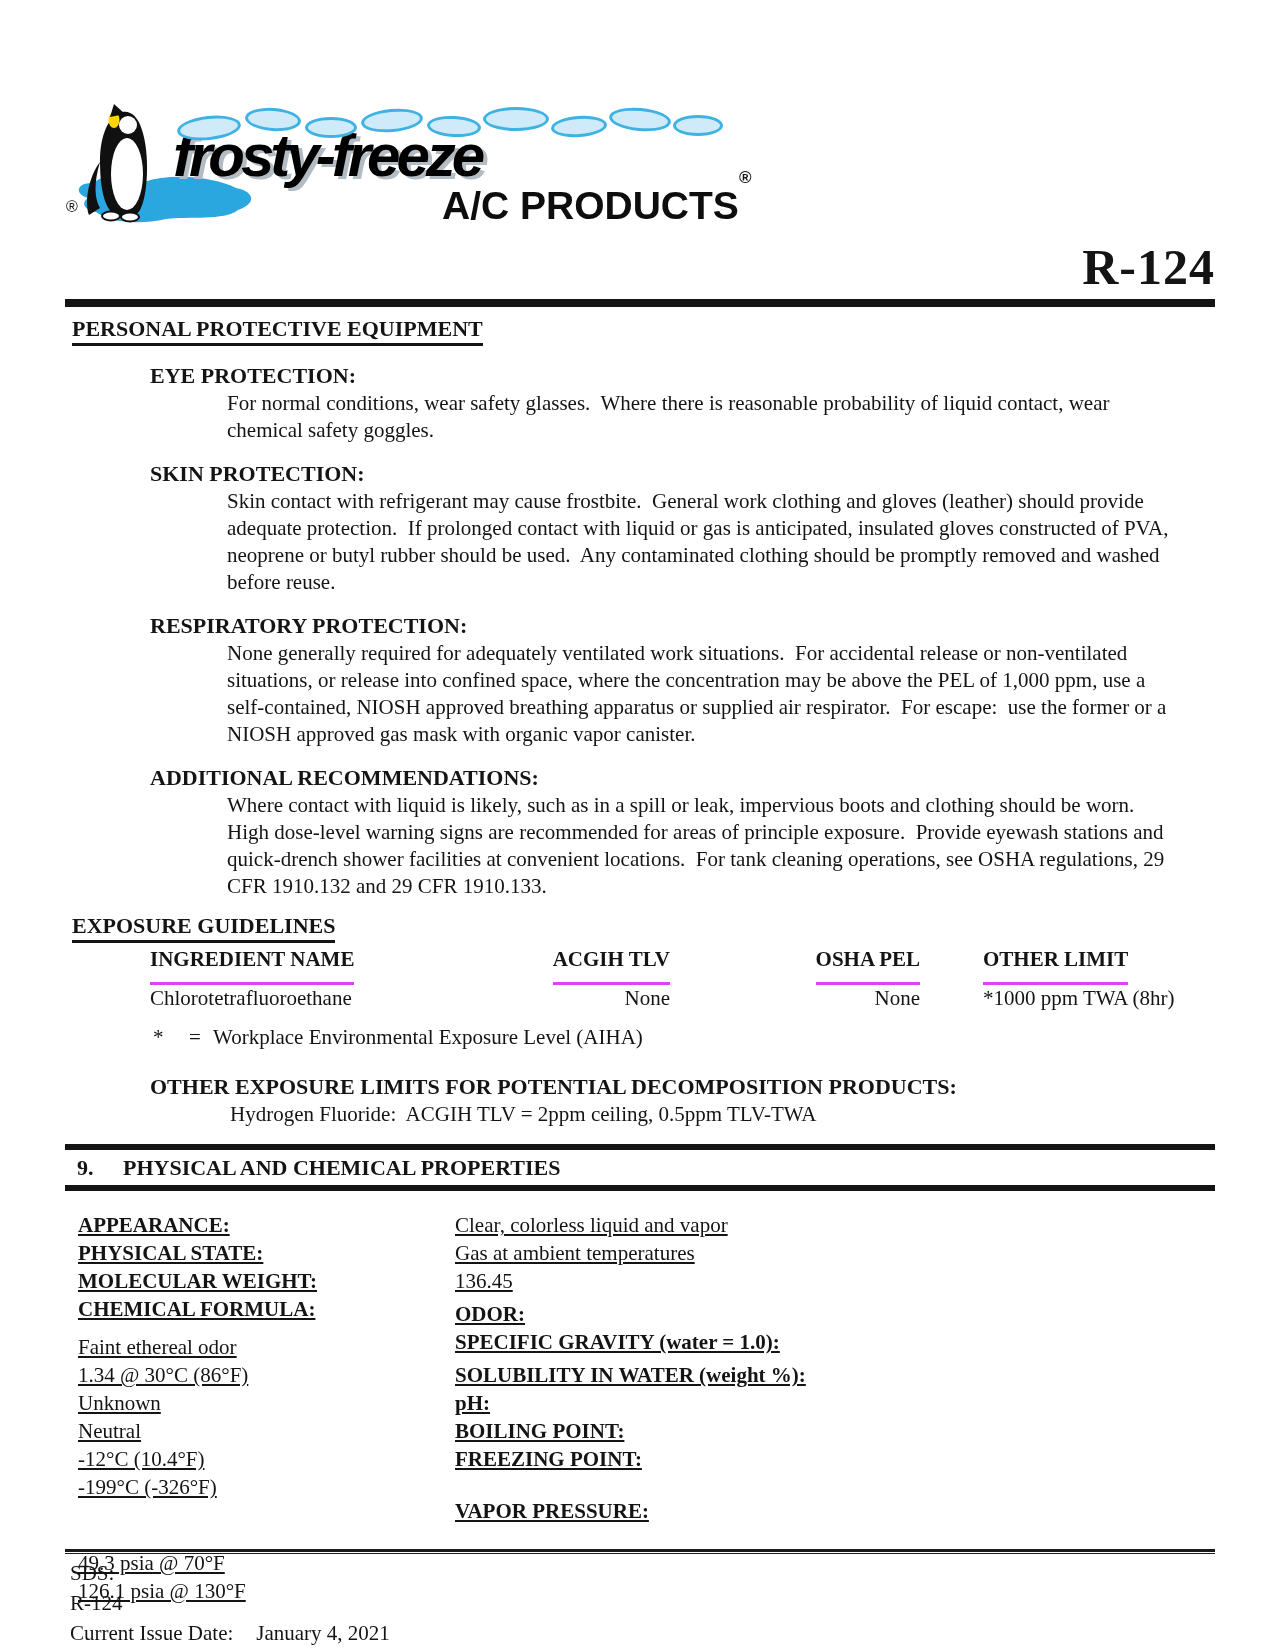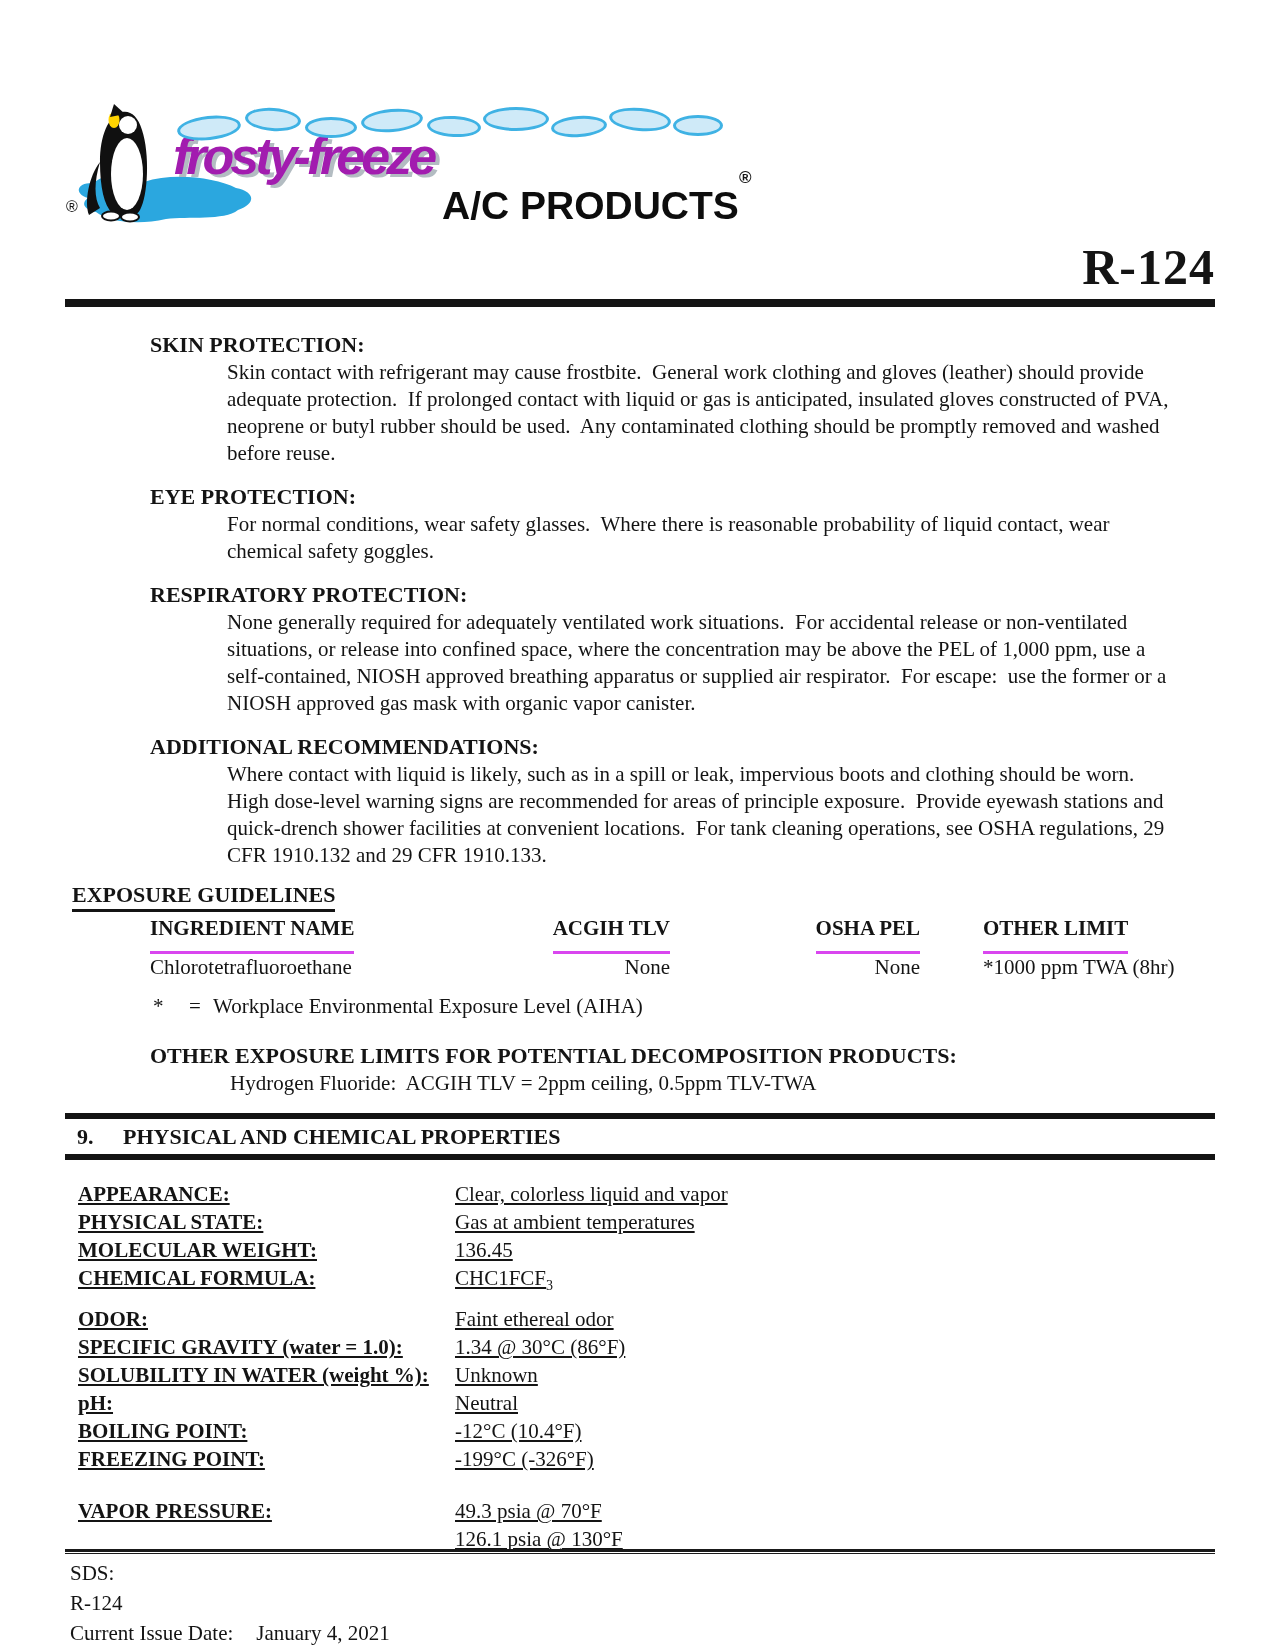--- a/index.html
+++ b/index.html
@@ -9,22 +9,22 @@
     font-family:"Liberation Serif","DejaVu Serif",serif;
     overflow:hidden;
   }
   
   .logo { position:absolute; top:100px; left:70px; width:680px; height:140px; }
   .penguin-svg { position:absolute; left:0; top:2px; width:195px; height:135px; }
   .brand-line { position:absolute; left:103px; top:18px; }
   .brand-text {
     font-family:"Liberation Sans","DejaVu Sans",sans-serif;
     font-weight:bold; font-style:italic;
-    font-size:52px; line-height:76px; letter-spacing:-4px;
-    color:#a21caf; text-shadow:4px 3px 0 #b3bcc2;
+    font-size:60px; line-height:76px; letter-spacing:-4px;
+    color:#000000; text-shadow:4px 3px 0 #b3bcc2;
     white-space:nowrap;
   }
   .ice-caps { position:absolute; left:0; top:-4px; width:560px; height:30px; }
   .ice-caps span { position:absolute; background:#cfeaf8; border:3px solid #3fb2e4; border-radius:50%; }
   .ice1 { left:4px;   top:2px;  width:58px; height:18px; transform:rotate(-6deg); }
   .ice2 { left:72px;  top:-6px; width:50px; height:17px; transform:rotate(4deg); }
   .ice3 { left:132px; top:3px;  width:46px; height:15px; }
   .ice4 { left:188px; top:-5px; width:56px; height:17px; transform:rotate(-5deg); }
   .ice5 { left:254px; top:2px;  width:48px; height:15px; transform:rotate(3deg); }
   .ice6 { left:310px; top:-7px; width:60px; height:18px; }
@@ -125,29 +125,30 @@
       <span class="brand-reg">®</span>
     </div>
     <div class="sub-brand">A/C PRODUCTS</div>
   </div>
 
   <div class="product-code">R-124</div>
   <div class="rule-heavy"></div>
 
   <div class="content">
 
+    <span class="doc-title">PERSONAL PROTECTIVE EQUIPMENT</span>
+
+    <div>
+      <div class="sub-head">EYE PROTECTION:</div>
+      <div class="para">For normal conditions, wear safety glasses.  Where there is reasonable probability of liquid contact, wear chemical safety goggles.</div>
+    </div>
 
     <div>
       <div class="sub-head">SKIN PROTECTION:</div>
       <div class="para">Skin contact with refrigerant may cause frostbite.  General work clothing and gloves (leather) should provide adequate protection.  If prolonged contact with liquid or gas is anticipated, insulated gloves constructed of PVA, neoprene or butyl rubber should be used.  Any contaminated clothing should be promptly removed and washed before reuse.</div>
-    </div>
-
-    <div>
-      <div class="sub-head">EYE PROTECTION:</div>
-      <div class="para">For normal conditions, wear safety glasses.  Where there is reasonable probability of liquid contact, wear chemical safety goggles.</div>
     </div>
 
     <div>
       <div class="sub-head">RESPIRATORY PROTECTION:</div>
       <div class="para">None generally required for adequately ventilated work situations.  For accidental release or non-ventilated situations, or release into confined space, where the concentration may be above the PEL of 1,000 ppm, use a self-contained, NIOSH approved breathing apparatus or supplied air respirator.  For escape:  use the former or a NIOSH approved gas mask with organic vapor canister.</div>
     </div>
 
     <div>
       <div class="sub-head">ADDITIONAL RECOMMENDATIONS:</div>
       <div class="para">Where contact with liquid is likely, such as in a spill or leak, impervious boots and clothing should be worn.  High dose-level warning signs are recommended for areas of principle exposure.  Provide eyewash stations and   quick-drench shower facilities at convenient locations.  For tank cleaning operations, see OSHA regulations, 29 CFR 1910.132 and 29 CFR 1910.133.</div>
@@ -187,21 +188,20 @@
       <div class="plabel">APPEARANCE:</div>
       <div>Clear, colorless liquid and vapor</div>
 
       <div class="plabel">PHYSICAL STATE:</div>
       <div>Gas at ambient temperatures</div>
 
       <div class="plabel">MOLECULAR WEIGHT:</div>
       <div>136.45</div>
 
       <div class="plabel">CHEMICAL FORMULA:</div>
-      <div><span>CHC1FCF</span><sub>3</sub></div>
 
       <div class="plabel row-gap">ODOR:</div>
       <div class="row-gap">Faint ethereal odor</div>
 
       <div class="plabel">SPECIFIC GRAVITY (water = 1.0):</div>
       <div>1.34 @ 30°C (86°F)</div>
 
       <div class="plabel">SOLUBILITY IN WATER (weight %):</div>
       <div>Unknown</div>
 

